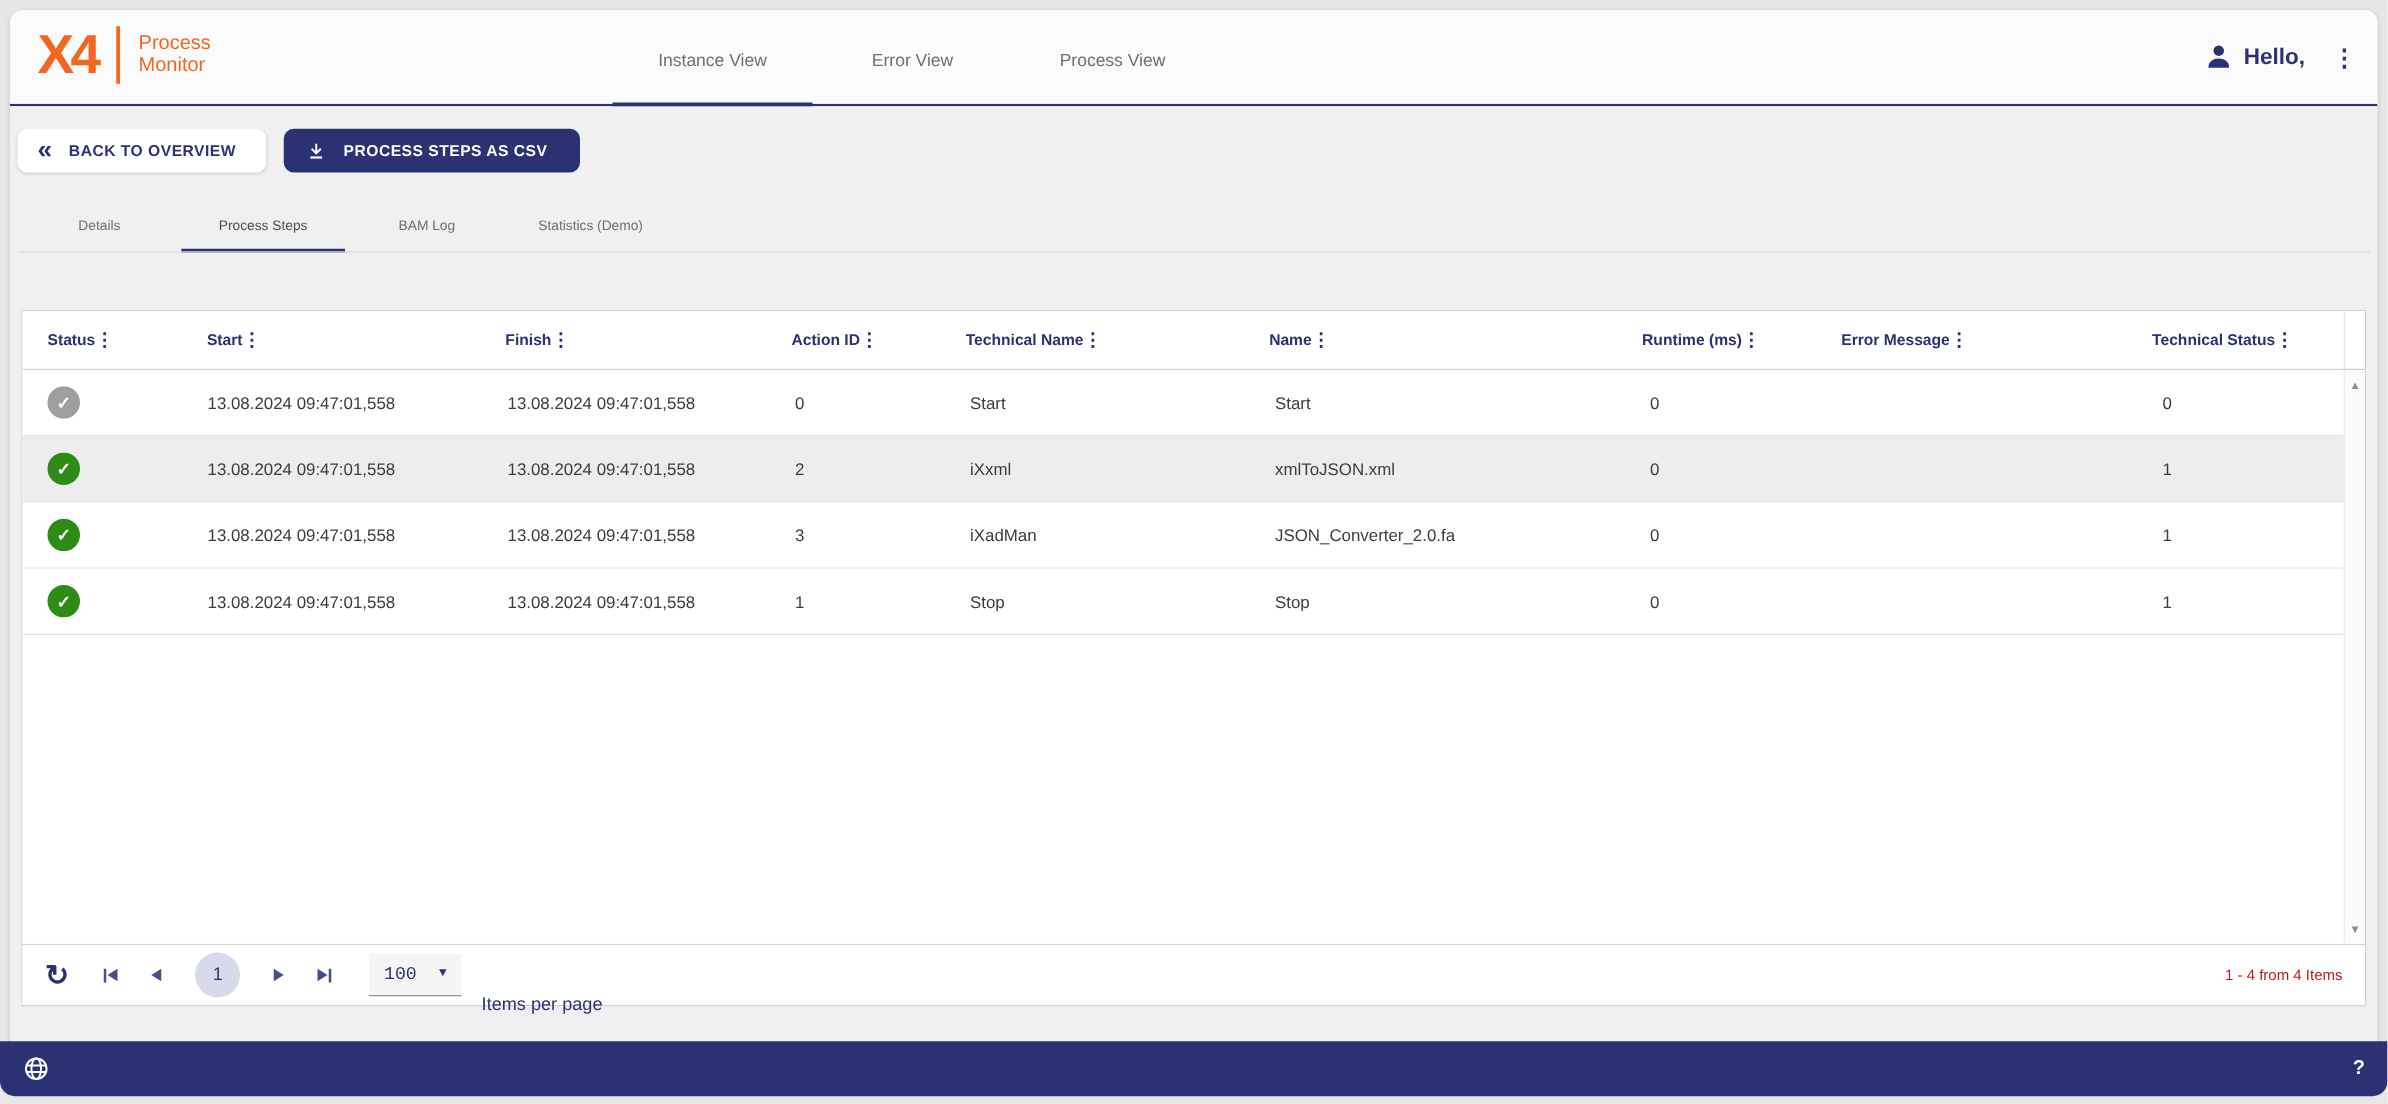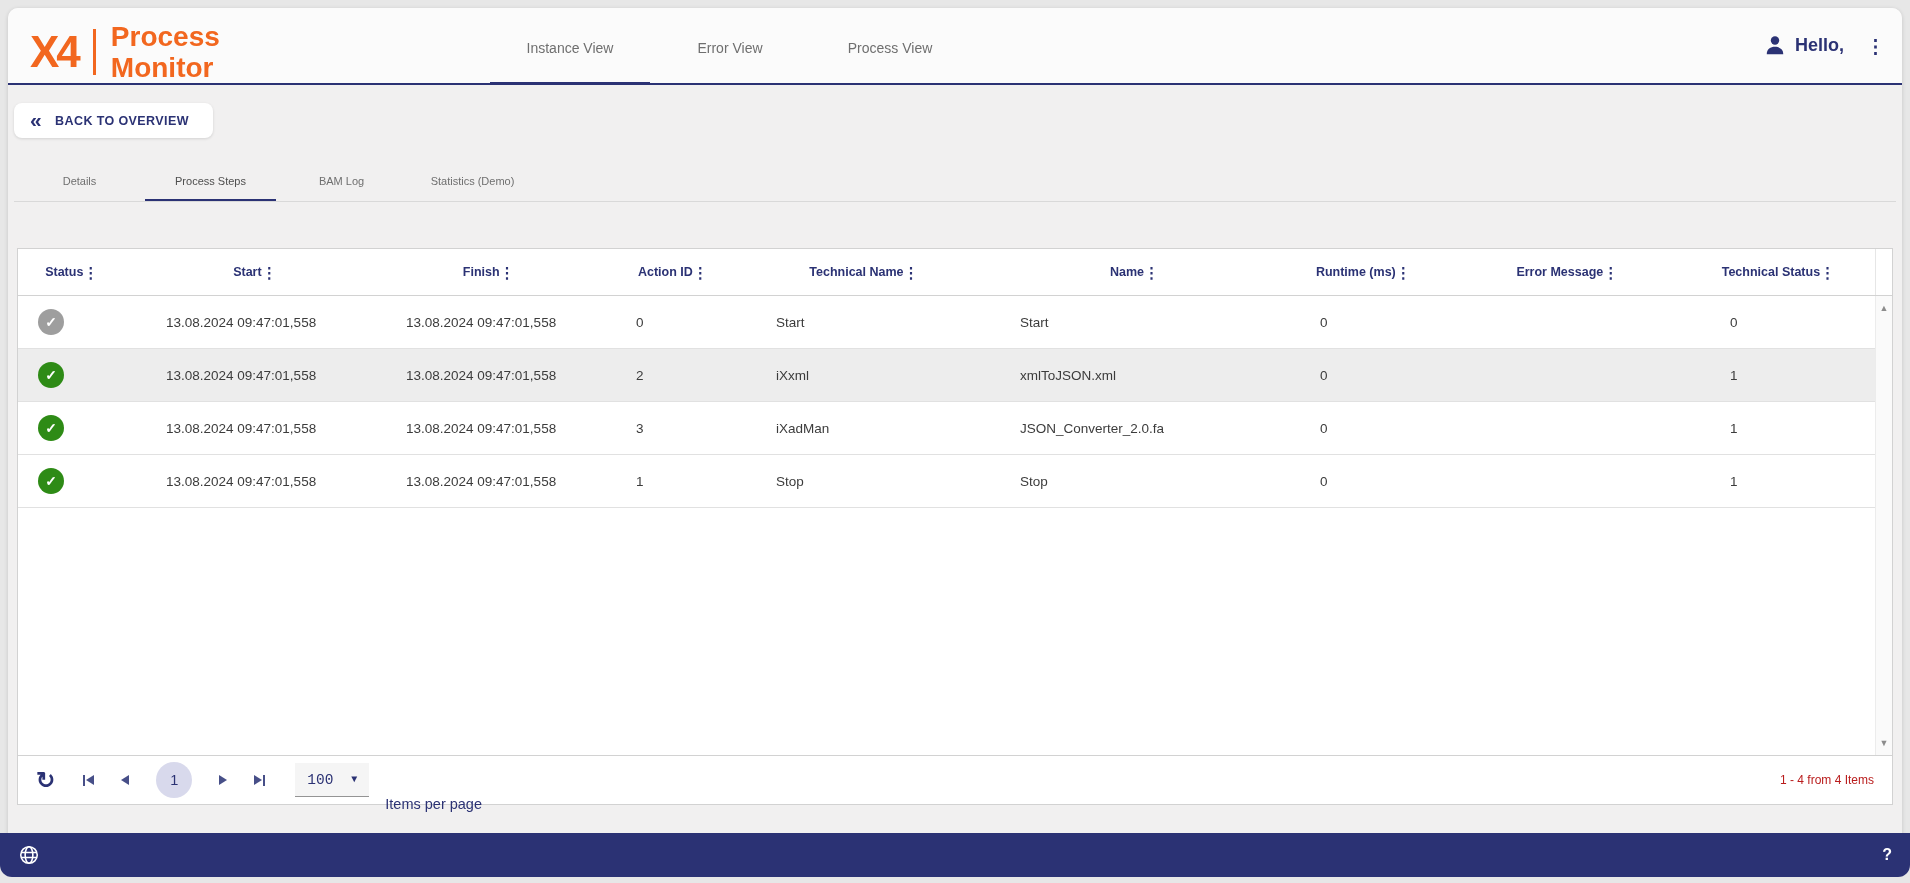--- a/index.html
+++ b/index.html
@@ -15,21 +15,21 @@
   }
   
   .header {
     position: absolute; top: 0; left: 0; right: 0; height: 77px;
     background: #fbfbfb; border-radius: 10px 10px 0 0;
     border-bottom: 2px solid #2b3274;
   }
   .logo { position: absolute; left: 22px; top: 13px; display: flex; align-items: center; gap: 15px; }
   .logo-x4 { font-size: 44px; font-weight: 800; color: #f2671f; letter-spacing: -3px; line-height: 1; }
   .logo-divider { width: 3px; height: 46px; background: #f2671f; }
-  .logo-name { color: #f2671f; font-weight: 700; font-size: 28px; line-height: 1.12; }
+  .logo-name { color: #f2671f; font-weight: 400; font-size: 16px; line-height: 1.12; }
   .nav-tabs { position: absolute; left: 482px; top: 0; height: 100%; display: flex; }
   .nav-tab {
     width: 160px; display: flex; align-items: flex-end; justify-content: center;
     padding-bottom: 27px; color: #6f6f6f; font-size: 14px; position: relative; cursor: pointer;
   }
   .nav-tab.active::after {
     content: ""; position: absolute; left: 0; right: 0; bottom: -2px; height: 3px; background: #2b3274;
   }
   .user { position: absolute; right: 58px; top: 25px; display: flex; align-items: center; gap: 8px;
           color: #2b3274; font-weight: 700; font-size: 18px; }
@@ -48,21 +48,21 @@
              color: #6f6f6f; font-size: 11px; position: relative; cursor: pointer; }
   .sec-tab.active { color: #4e4e4e; }
   .sec-tab.active::after { content: ""; position: absolute; bottom: 0; left: 0; right: 0; height: 3px; background: #2b3274; }
   .sec-tabs-line { position: absolute; top: 193px; left: 6px; right: 6px; height: 1px; background: #d9d9d9; }
   
   .process-title { position: absolute; top: 207px; left: 10px; font-size: 17px; font-weight: 700; color: #2b3274; }
   
   .grid { position: absolute; top: 240px; left: 9px; right: 9px; height: 557px;
           background: #fff; border: 1px solid #d2d2d2; display: flex; flex-direction: column; }
   .grid-header { height: 47px; display: flex; border-bottom: 1px solid #d2d2d2; flex: none; background: #fff; }
-  .gh-cell { display: flex; align-items: center; justify-content: center;
+  .gh-cell { display: flex; align-items: center; justify-content: flex-start;
              padding: 0 40px 0 20px; color: #2b3274; font-weight: 700; font-size: 12.5px; }
   .gh-cell .col-title { cursor: pointer; white-space: nowrap; }
   .gh-flex { flex: 1; }
   .gh-spacer { width: 17px; border-left: 1px solid #e6e6e6; }
   .kebab { color: #2b3274; font-size: 15px; font-weight: 700; line-height: 1; cursor: pointer; }
   .grid-body { flex: 1; position: relative; overflow: hidden; background: #fff; }
   .rows { position: absolute; left: 0; top: 0; right: 17px; }
   .row { height: 53px; display: flex; align-items: center; border-bottom: 1px solid #e1e1e1; background: #fff; }
   .row.hl { background: #ededed; }
   .cell { padding: 0 16px 0 20px; font-size: 13.5px; color: #3c3c3c; white-space: nowrap; overflow: hidden; }
@@ -127,20 +127,29 @@
         <span>Hello,</span>
       </div>
       <div class="kebab-top">⋮</div>
     </div>
 
     <div class="toolbar">
       <button class="btn btn-back">
         <span class="chev">«</span>
         <span>BACK TO OVERVIEW</span>
       </button>
+      <button class="btn btn-csv">
+        <span style="display:flex;">
+          <svg width="16" height="16" viewBox="0 0 24 24" fill="#ffffff">
+              <path d="M10.8 3h2.4v8.6l3.4-3.4 1.7 1.7L12 16.2 5.7 9.9l1.7-1.7 3.4 3.4z"></path>
+              <rect x="5" y="18.2" width="14" height="2.6"></rect>
+            </svg>
+        </span>
+        <span>PROCESS STEPS AS CSV</span>
+      </button>
     </div>
 
     <div class="sec-tabs" id="sec-tabs">
         <div class="sec-tab">Details</div>
         <div class="sec-tab active">Process Steps</div>
         <div class="sec-tab">BAM Log</div>
         <div class="sec-tab">Statistics (Demo)</div>
       </div>
     <div class="sec-tabs-line"></div>
 

